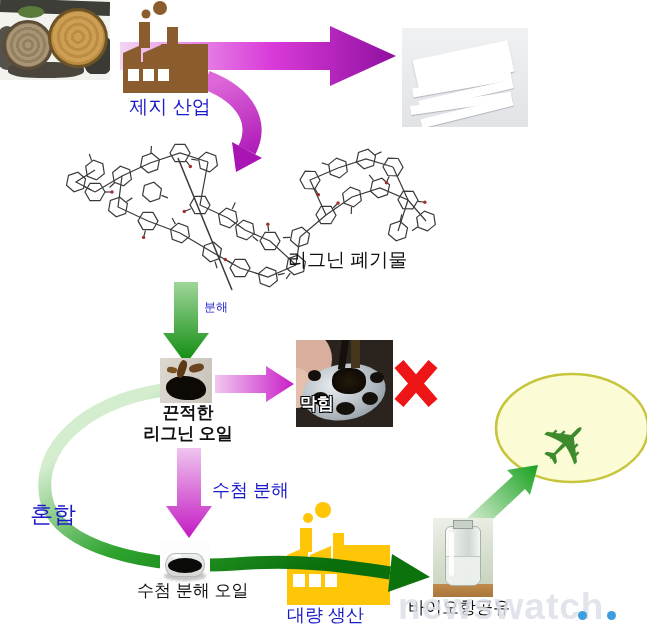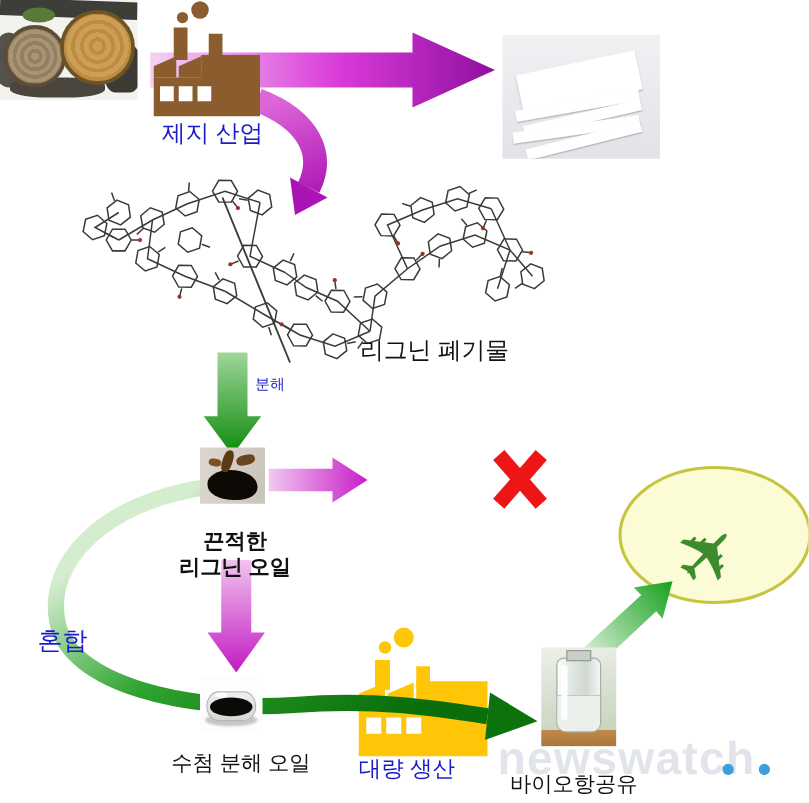--- a/index.html
+++ b/index.html
@@ -3,21 +3,21 @@
 <meta charset="utf-8">
 <style>
   html,body{margin:0;padding:0;background:#ffffff;}
   .stage{position:relative;width:647px;height:642px;background:#ffffff;overflow:hidden;
          font-family:"Liberation Sans","DejaVu Sans",sans-serif;}
   .stage *{box-sizing:border-box;}
   svg.layer{position:absolute;left:0;top:0;z-index:3;}
   .photo{position:absolute;z-index:5;overflow:hidden;}
   .lbl{position:absolute;z-index:6;font-weight:normal;white-space:nowrap;}
   .blue{color:#1a1ac8;}
-  .blk{color:#111111;margin-top:20px;}
+  .blk{color:#111111;}
 
   
   .logs{left:0;top:28;width:110px;height:80px;background:#f2f2ee;}
   .logs .dk1{position:absolute;left:0;top:0;width:110px;height:14px;background:#3e3e38;transform:rotate(2deg);}
   .logs .dk2{position:absolute;left:-6px;top:26px;width:26px;height:44px;background:#54524a;border-radius:50%;}
   .logs .dk3{position:absolute;left:8px;top:62px;width:76px;height:16px;background:#4a463e;border-radius:40%;}
   .logs .dk4{position:absolute;left:84px;top:36px;width:28px;height:38px;background:#3c3a34;border-radius:30%;}
   .logs .leaf{position:absolute;left:18px;top:6px;width:26px;height:12px;background:#5a7a3c;border-radius:50%;}
   .logs .log1{position:absolute;left:3px;top:20px;width:50px;height:50px;border-radius:50%;border:3px solid #5c4c38;
     background:repeating-radial-gradient(circle at 50% 50%, #a99478 0 3px, #93805f 3px 6px);}
@@ -77,21 +77,21 @@
     background:rgba(236,240,236,.95);border-top:1px solid #c2cabf;}
   .bottle .neck{position:absolute;left:20px;top:2px;width:20px;height:9px;background:#c9d0ca;border:1px solid #949d96;}
   .bottle .shine{position:absolute;left:16px;top:14px;width:5px;height:44px;background:rgba(255,255,255,.85);border-radius:3px;}
 
   
   .paper-ind{left:127px;top:94px;width:86px;text-align:center;font-size:19px;}
   .lignin-waste{left:288px;top:247px;font-size:19px;}
   .decompose{left:204px;top:299px;font-size:12px;}
   .sticky-lbl{left:138px;top:402px;width:100px;text-align:center;font-size:17px;line-height:21px;z-index:6;position:absolute;font-weight:bold;}
   .hydrocrack{left:212px;top:478px;font-size:18px;}
-  .mix{left:30px;top:499px;font-size:20px;}
+  .mix{left:30px;top:499px;font-size:23px;}
   .hydro-lbl{left:137px;top:579px;font-size:17px;}
   .massprod{left:287px;top:603px;font-size:18px;}
   .biofuel{left:408px;top:596px;font-size:17px;}
   .ghg{left:505px;top:392px;width:140px;text-align:center;font-size:17px;}
 
   
   .watermark{position:absolute;left:398px;top:586px;z-index:8;font-size:37px;font-weight:bold;
     letter-spacing:1px;color:rgba(221,223,231,0.85);}
   .wdot{position:absolute;z-index:9;width:9px;height:9px;border-radius:50%;background:#3c9ede;}
   .wd1{left:578px;top:611px;}
@@ -120,20 +120,34 @@
     <div class="sheet s5"></div>
   </div>
 
   <div class="photo stickyoil">
     <div class="blob"></div>
     <div class="sp1"></div>
     <div class="sp2"></div>
     <div class="sp3"></div>
   </div>
 
+  <div class="photo engine">
+    <div class="hand"></div>
+    <div class="hand2"></div>
+    <div class="flange"></div>
+    <div class="hole h1"></div>
+    <div class="hole h2"></div>
+    <div class="hole h3"></div>
+    <div class="hole h4"></div>
+    <div class="hole h5"></div>
+    <div class="clog"></div>
+    <div class="rod1"></div>
+    <div class="rod2"></div>
+    <div class="clog-lbl">막힘</div>
+  </div>
 
   <div class="photo hydrooil">
     <div class="shadow"></div>
     <div class="dish"></div>
     <div class="oil"></div>
     <div class="shine"></div>
   </div>
 
   <div class="photo bottle">
     <div class="table"></div>
@@ -314,20 +328,21 @@
     <polygon points="464,521 513,476 507,470 538,465 530,495 525,489 476,535" fill="url(#grnUp)"></polygon>
   </svg>
 
   <div class="lbl blue paper-ind">제지 산업</div>
   <div class="lbl blk lignin-waste">리그닌 폐기물</div>
   <div class="lbl blue decompose">분해</div>
   <div class="sticky-lbl blk">
     <span>끈적한</span><br>
     <span>리그닌 오일</span>
   </div>
+  <div class="lbl blue hydrocrack">수첨 분해</div>
   <div class="lbl blue mix">혼합</div>
   <div class="lbl blue massprod">대량 생산</div>
   <div class="lbl blk hydro-lbl">수첨 분해 오일</div>
   <div class="lbl blk biofuel">바이오항공유</div>
 
   <div class="watermark">newswatch</div>
   <div class="wdot wd1"></div>
   <div class="wdot wd2"></div>
 
 </div>

